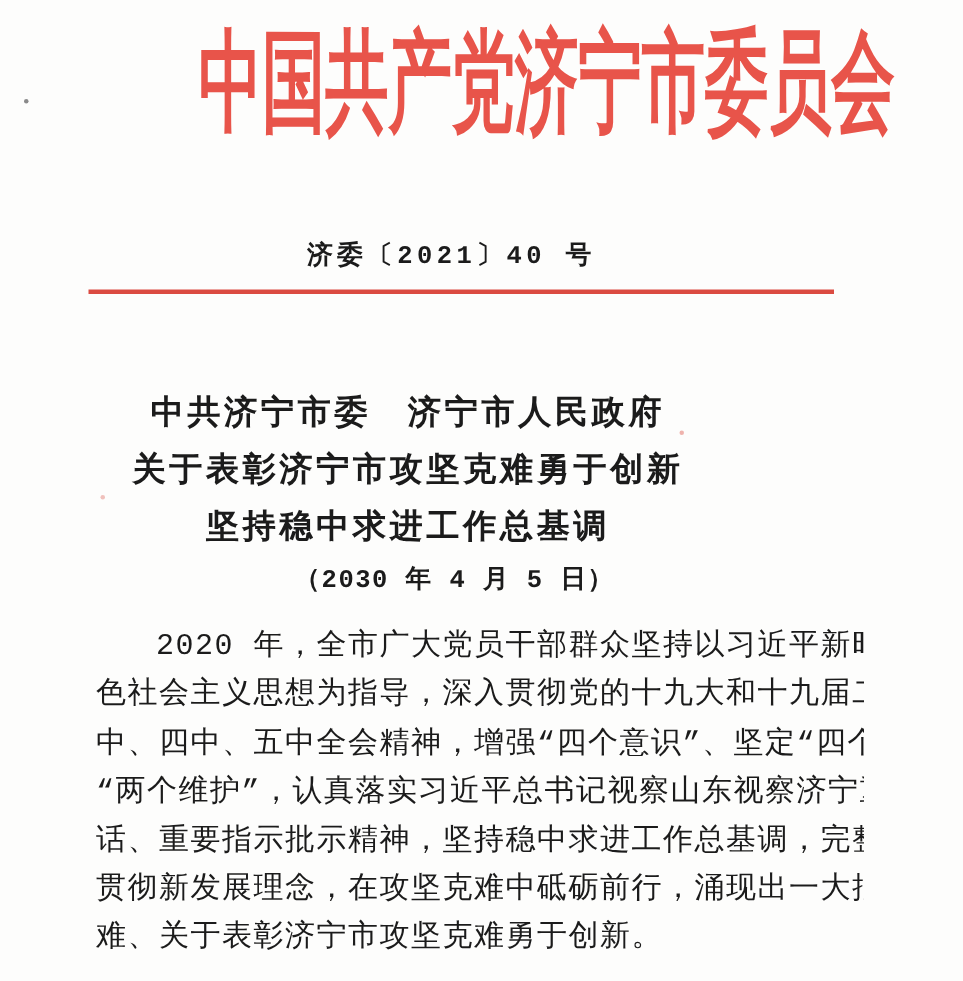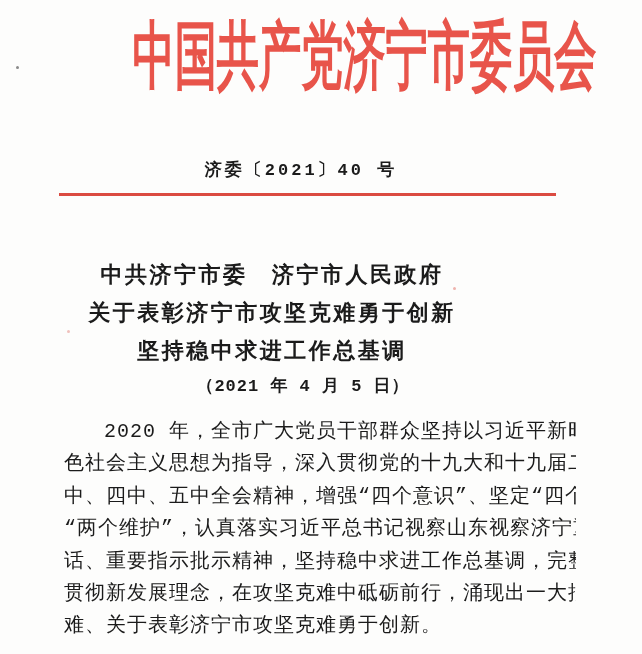--- a/index.html
+++ b/index.html
@@ -106,21 +106,21 @@
   <div class="doc-number">济委〔2021〕40 号</div>
 
   <div class="red-rule"></div>
 
   <div class="title-block">
     <div>中共济宁市委　济宁市人民政府</div>
     <div>关于表彰济宁市攻坚克难勇于创新</div>
     <div>坚持稳中求进工作总基调</div>
   </div>
 
-  <div class="doc-date">（2021 年 4 月 5 日）</div>
+  <div class="doc-date">（2030 年 4 月 5 日）</div>
 
   <div class="body-text">
     <div class="body-line first">2020 年，全市广大党员干部群众坚持以习近平新时代中国特</div>
     <div class="body-line">色社会主义思想为指导，深入贯彻党的十九大和十九届二中、三</div>
     <div class="body-line">中、四中、五中全会精神，增强“四个意识”、坚定“四个自信”、做到</div>
     <div class="body-line">“两个维护”，认真落实习近平总书记视察山东视察济宁重要讲</div>
     <div class="body-line">话、重要指示批示精神，坚持稳中求进工作总基调，完整准确全面</div>
     <div class="body-line">贯彻新发展理念，在攻坚克难中砥砺前行，涌现出一大批攻坚克</div>
     <div class="body-line last">难、关于表彰济宁市攻坚克难勇于创新。</div>
   </div>

